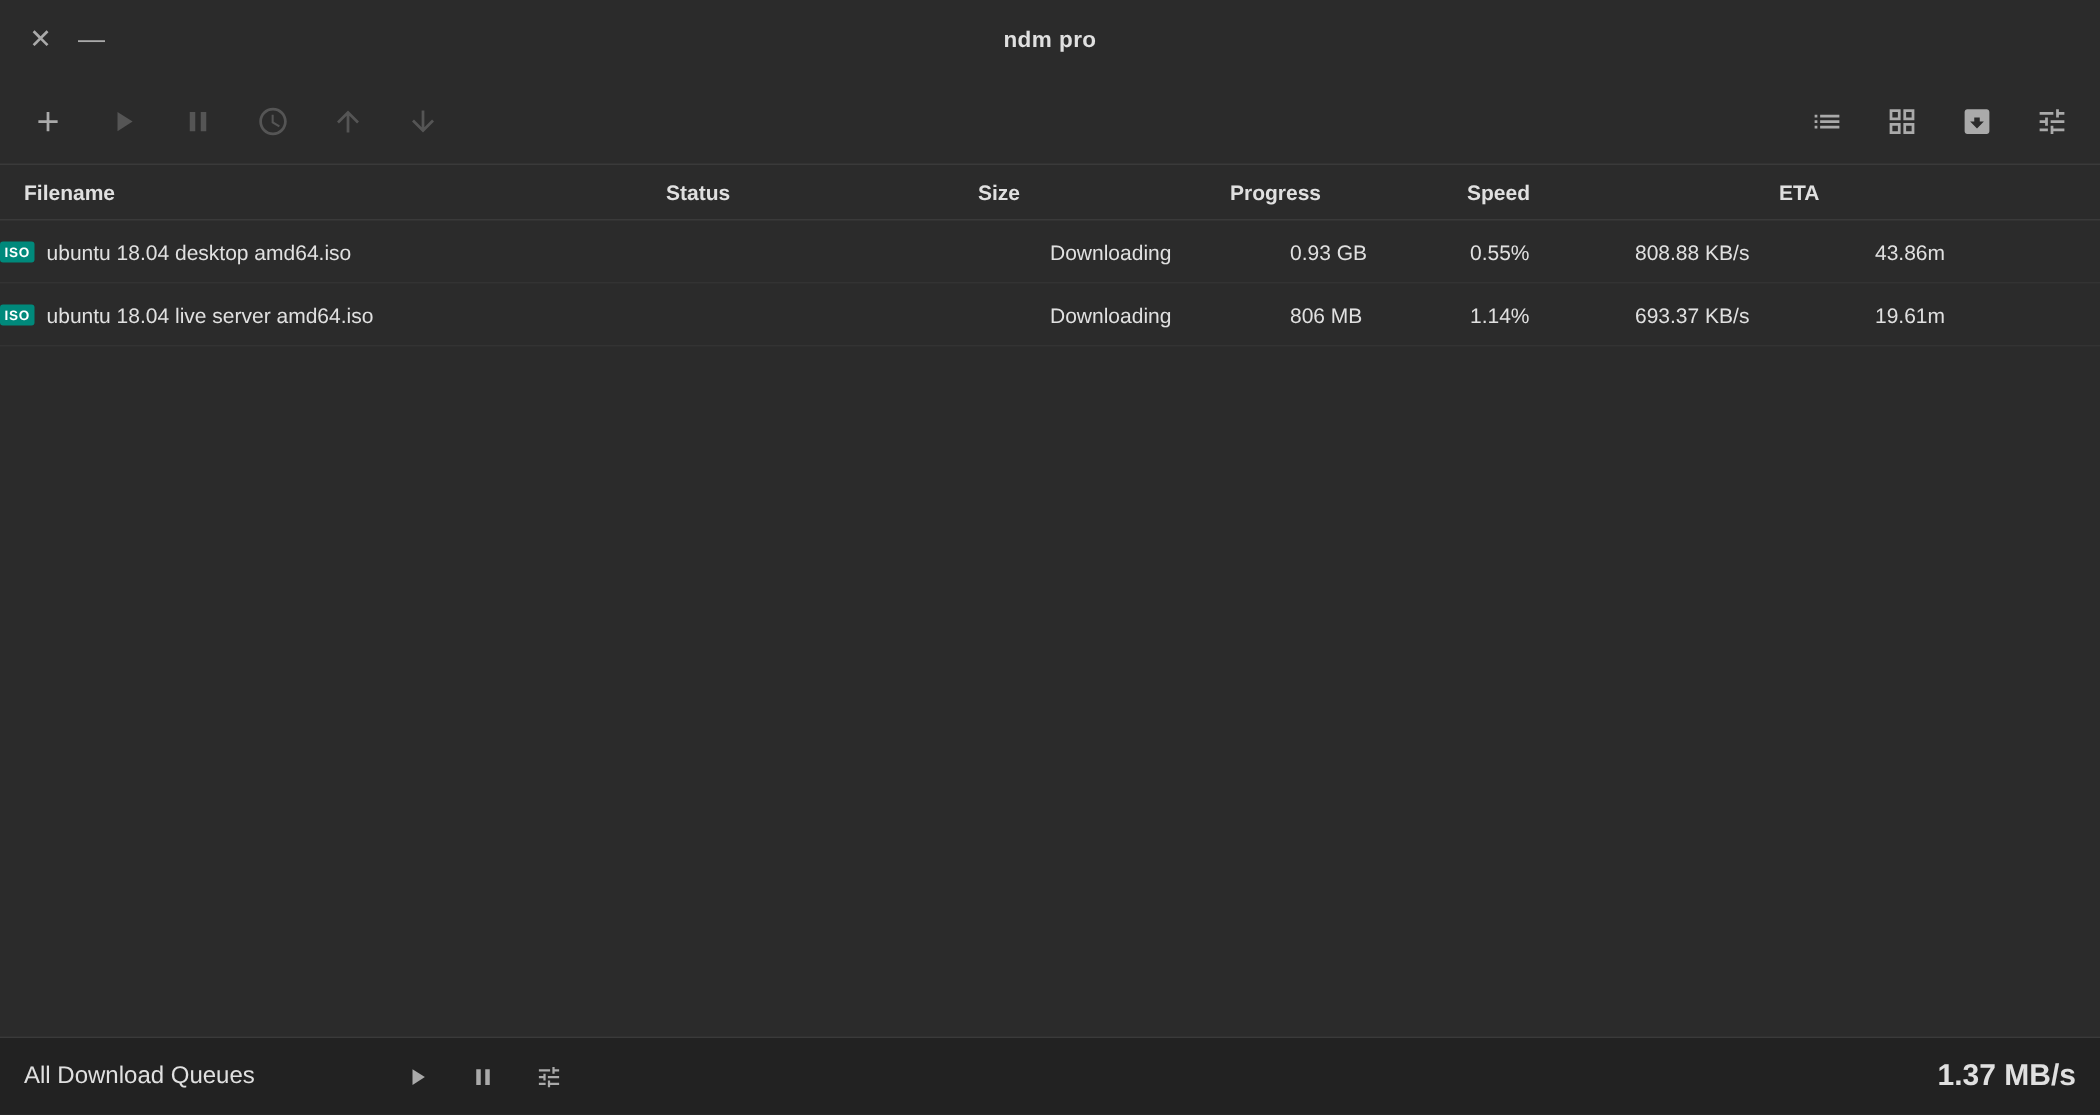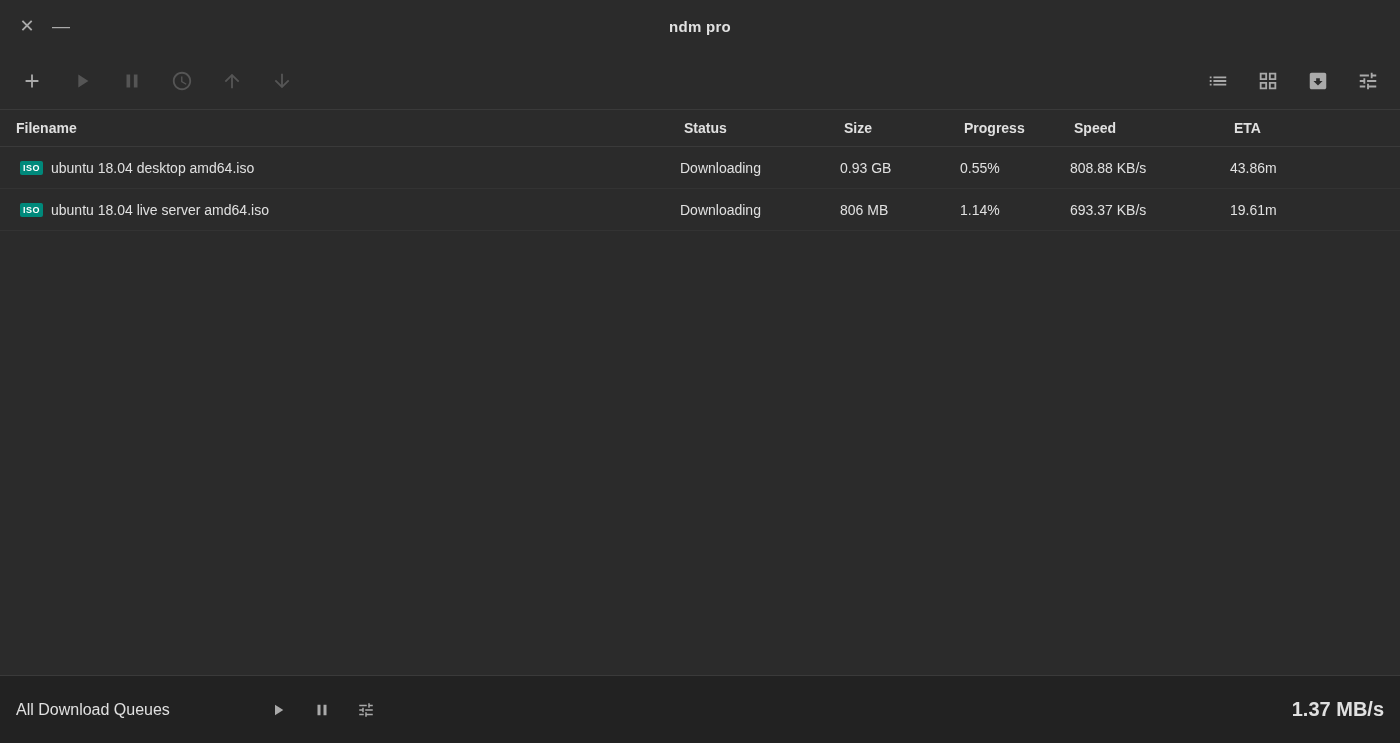--- a/index.html
+++ b/index.html
@@ -106,37 +106,38 @@
       flex-direction: column;
     }
 
     .table-header {
       display: grid;
       grid-template-columns: 1fr 160px 120px 110px 160px 110px 40px;
       padding: 10px 16px;
       border-bottom: 1px solid #3a3a3a;
       background: #2b2b2b;
       flex-shrink: 0;
+      gap: 48px;
     }
 
     .table-header-cell {
       font-size: 14px;
       font-weight: 700;
       color: #e0e0e0;
     }
 
     .table-body {
       flex: 1;
       overflow-y: auto;
     }
 
     .table-row {
       display: grid;
       grid-template-columns: 1fr 160px 120px 110px 160px 110px 40px;
-      padding: 0 20px;
+      padding: 0 0;
       height: 42px;
       align-items: center;
       border-bottom: 1px solid #333;
     }
 
     .table-cell {
       font-size: 14px;
       color: #e0e0e0;
     }
 
@@ -156,21 +157,21 @@
       letter-spacing: 0.5px;
       min-width: 22px;
       text-align: center;
       flex-shrink: 0;
     }
 
     
     .status-bar {
       display: flex;
       align-items: center;
-      height: 68px;
+      height: 52px;
       background: #222;
       padding: 0 16px;
       border-top: 1px solid #3a3a3a;
       flex-shrink: 0;
       gap: 20px;
     }
 
     .status-queue-label {
       font-size: 16px;
       font-weight: 500;

